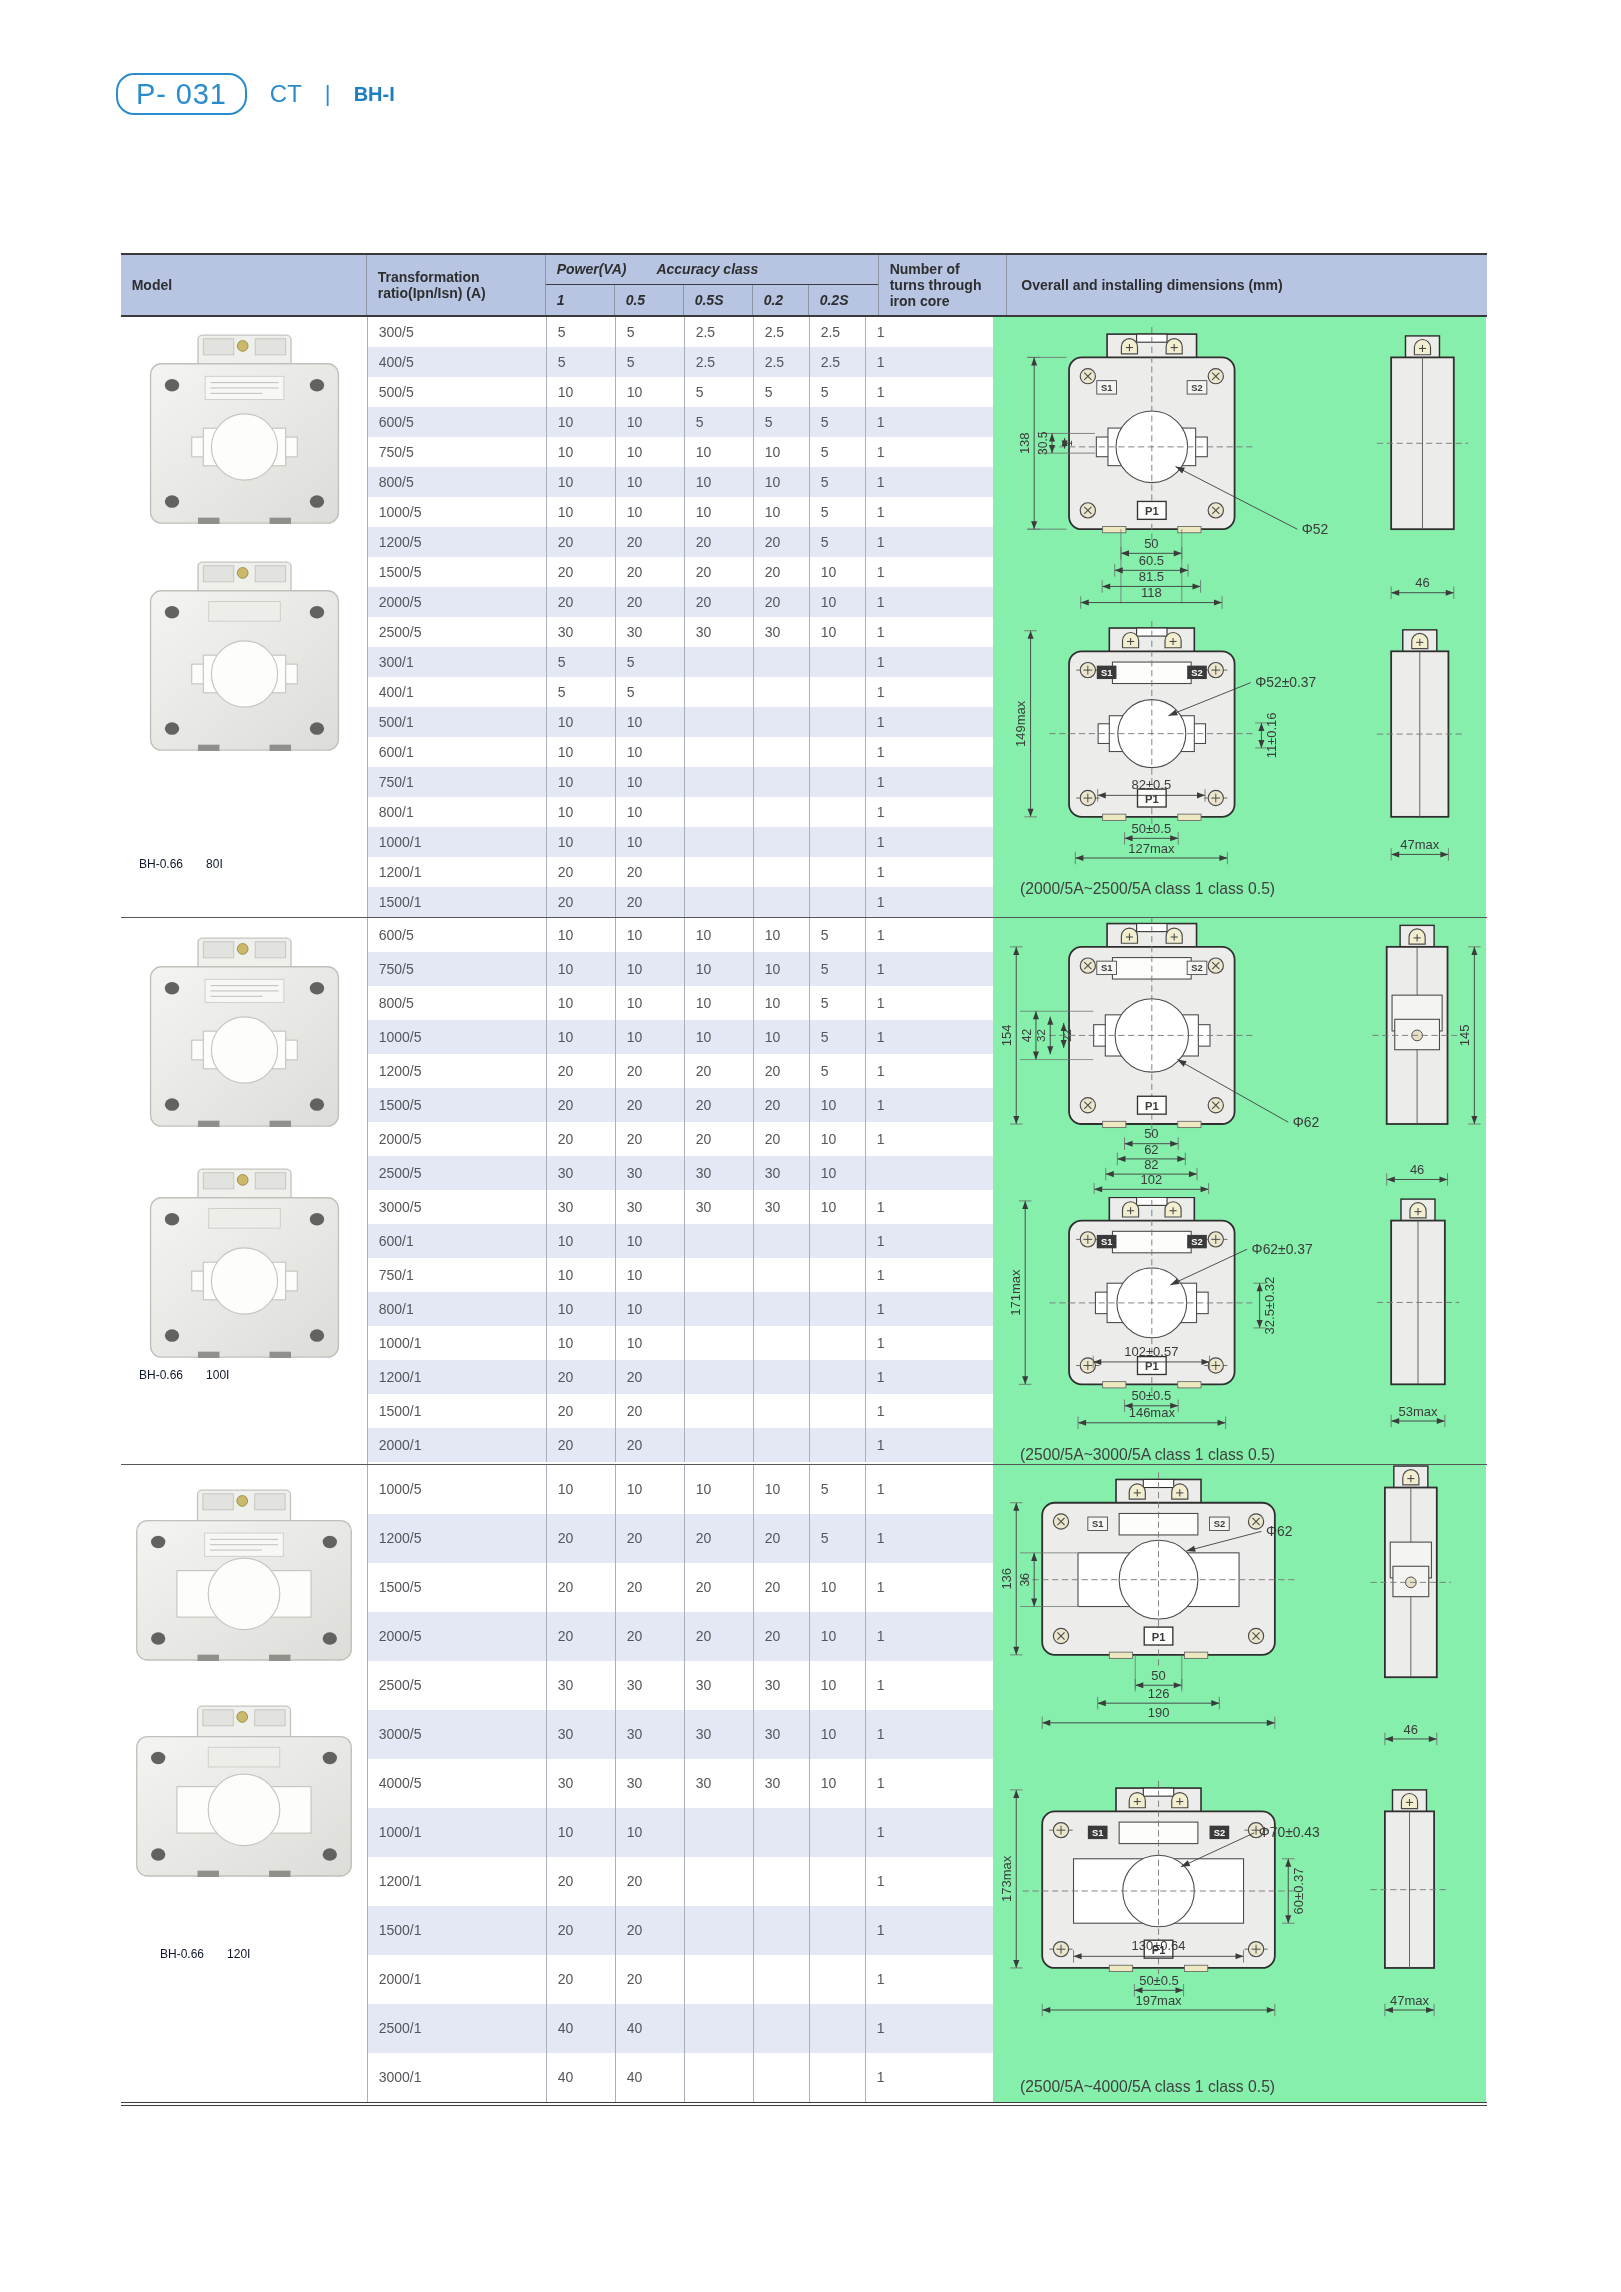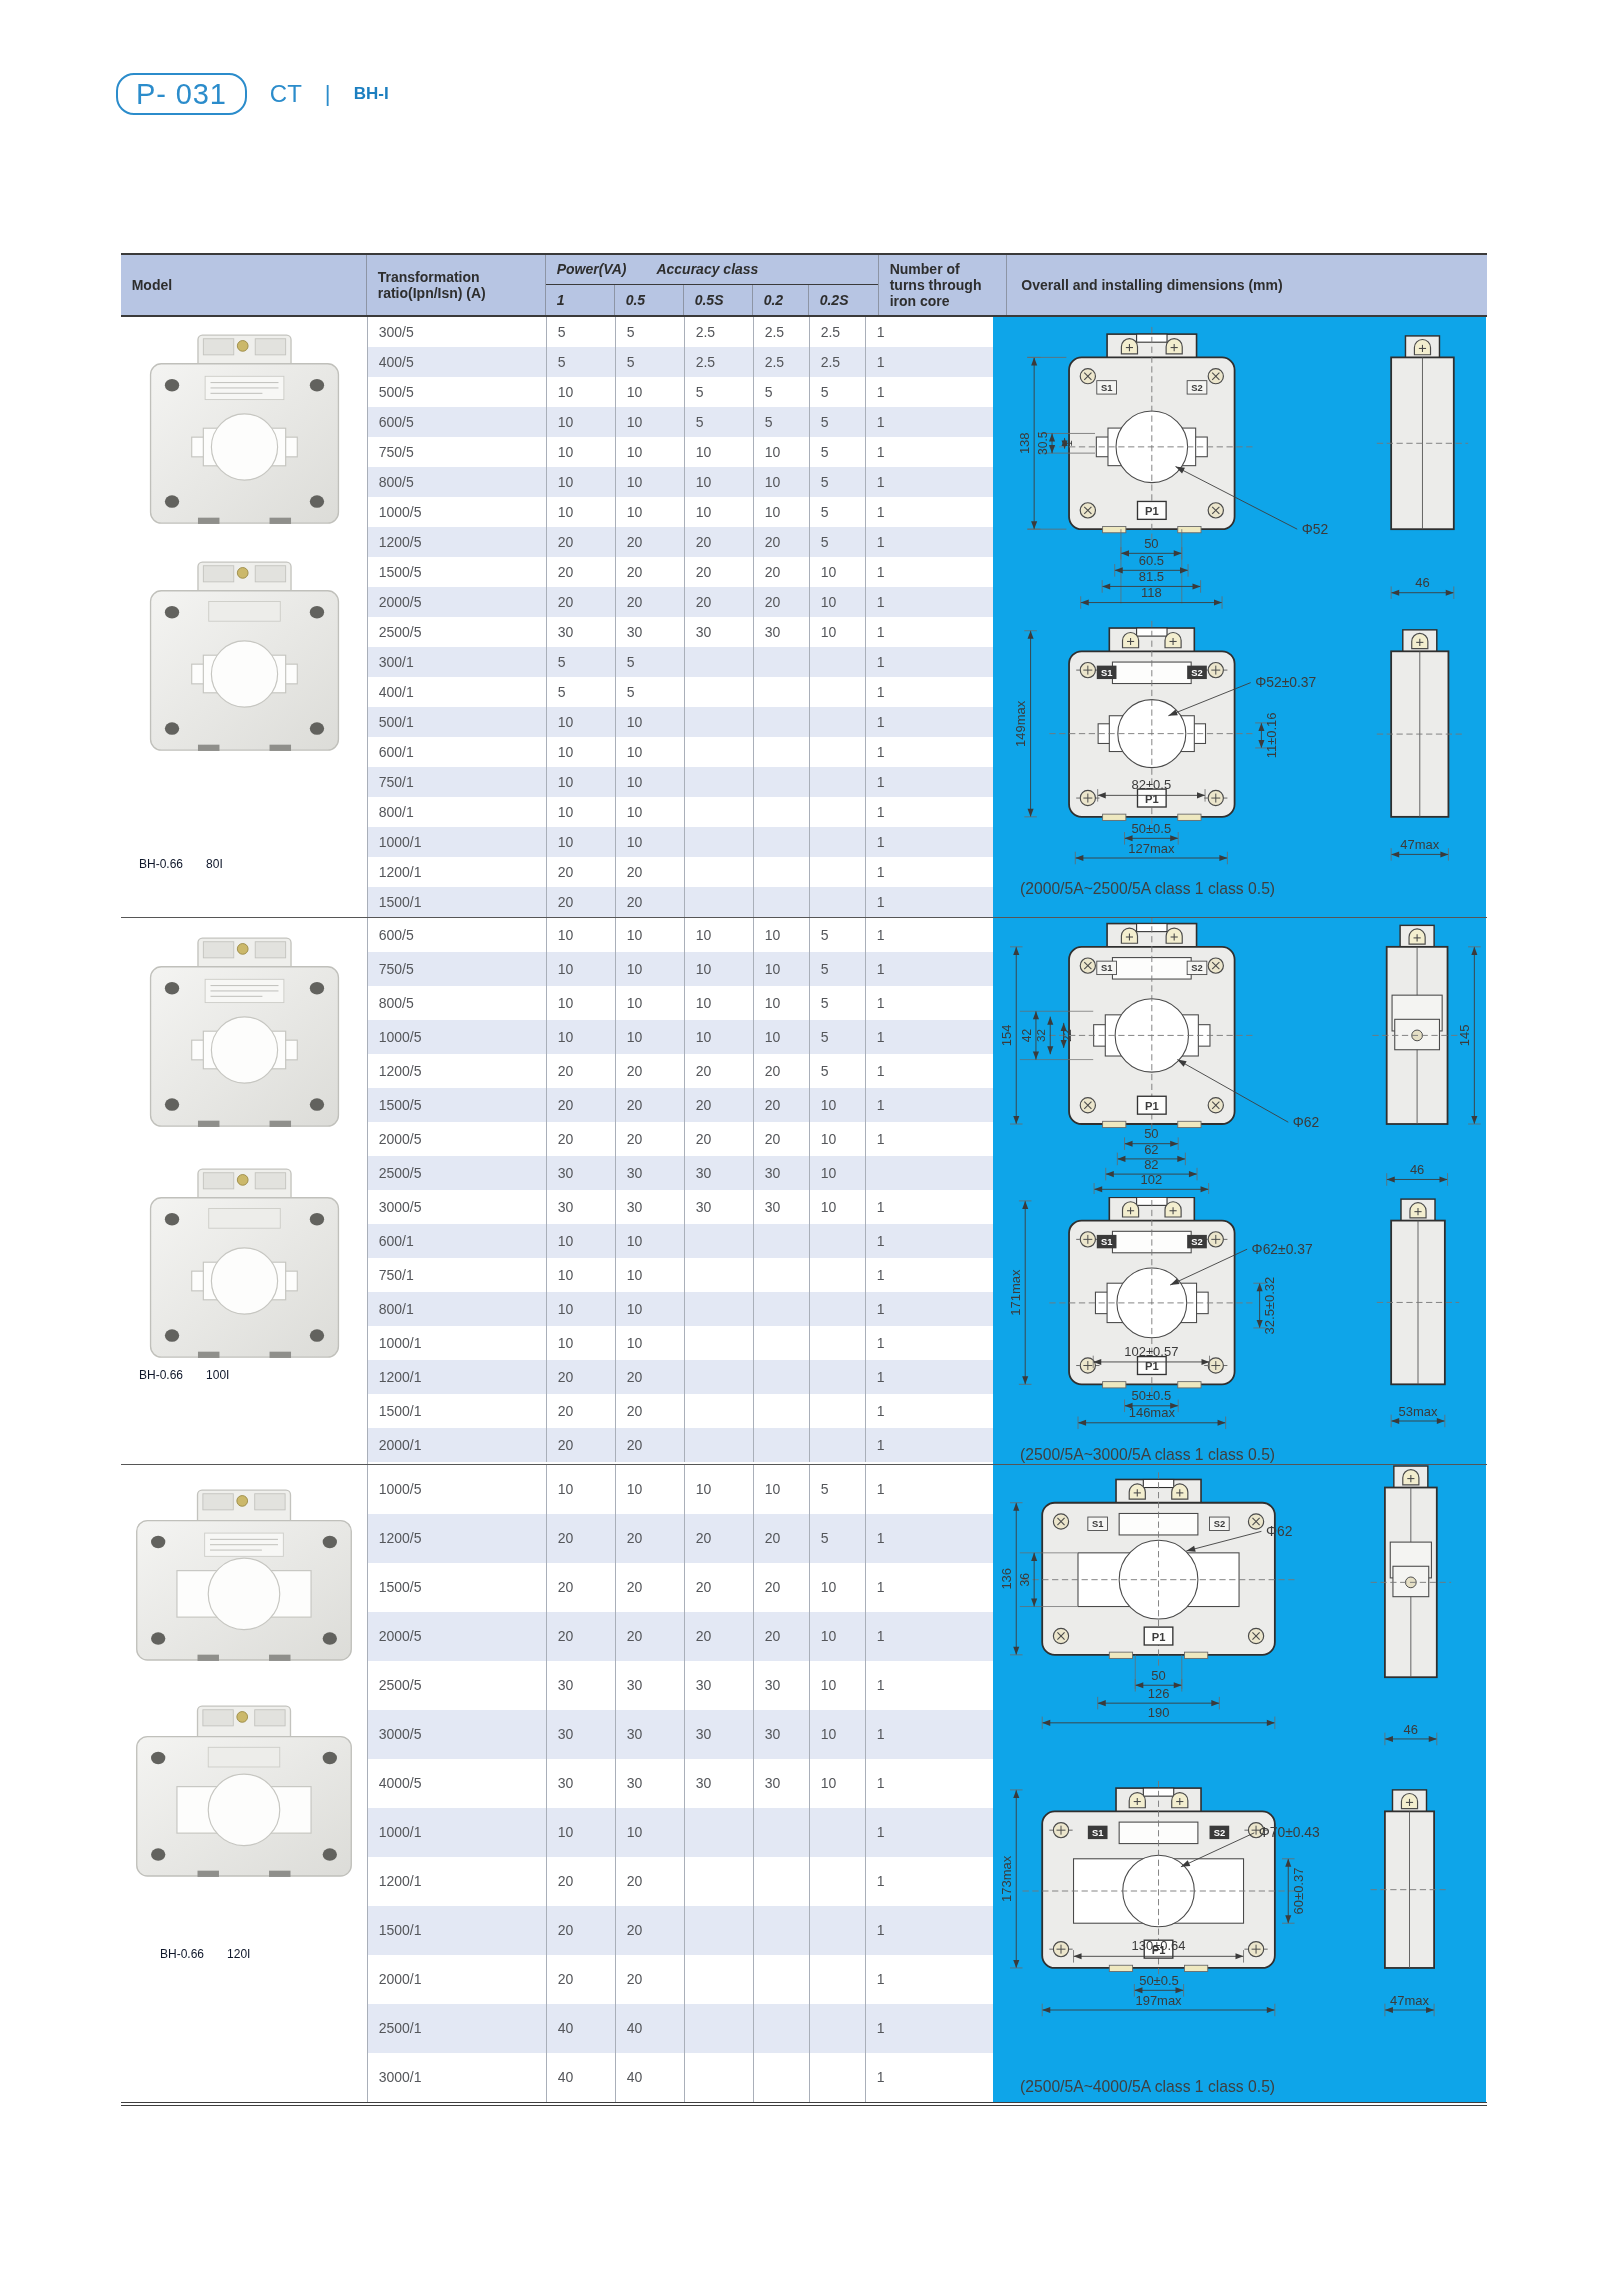--- a/index.html
+++ b/index.html
@@ -5,21 +5,21 @@
   html,body{margin:0;padding:0;background:#fff;}
   .page{position:relative;width:1621px;height:2293px;background:#ffffff;
         font-family:"Liberation Sans",sans-serif;overflow:hidden;}
 
   
   .header-bar{position:absolute;left:116px;top:73px;display:flex;align-items:center;gap:23px;}
   .code-pill{border:2.2px solid #2b8ccb;border-radius:18px;padding:2.7px 18px;color:#2b8ccb;
              font-size:29px;letter-spacing:0.9px;}
   .cat-label{color:#2b8ccb;font-size:24px;}
   .cat-sep{color:#2b8ccb;font-size:22.4px;font-weight:400;}
-  .series-label{color:#1c7fc0;font-size:17px;font-weight:bold;}
+  .series-label{color:#1c7fc0;font-size:20px;font-weight:bold;}
 
   
   .ct-table{position:absolute;left:121px;top:253px;width:1366px;border-bottom:4.5px double #3d3d3d;}
   .thead{display:grid;grid-template-columns:246px 179px 333px 128px 479px;
          background:#b7c5e3;border-top:2.7px solid #3a3a3a;border-bottom:2.7px solid #3a3a3a;
          height:60px;font-size:14px;font-weight:bold;color:#2e2e2e;}
   .th{display:flex;flex-direction:column;justify-content:center;padding-left:10.7px;
       border-right:0.9px solid #8d95a5;line-height:1.15;}
   .th:last-child{border-right:none;padding-left:14.3px;}
   .th-power{padding:0;display:flex;flex-direction:column;justify-content:center;font-style:italic;}
@@ -27,21 +27,21 @@
              border-bottom:1.3px solid #3a3a3a;}
   .power-sub{display:grid;grid-template-columns:69px 69px 69px 56px 56px;height:30px;}
   .power-sub div{display:flex;align-items:center;padding-left:10.7px;border-right:0.9px solid #8d95a5;}
   .power-sub div:last-child{border-right:none;}
   .th-power{border-right:0.9px solid #8d95a5;}
 
   .section{display:flex;border-bottom:1.8px solid #565656;position:relative;}
   .section:last-child{border-bottom:none;}
   .model-col{width:246px;border-right:0.9px solid #a9afb9;position:relative;}
   .rows-col{width:625px;}
-  .dims-col{width:493px;position:relative;background:#0ea5e9;}
+  .dims-col{width:493px;position:relative;background:#86efac;}
 
   .row{display:grid;grid-template-columns:179px 69px 69px 69px 56px 56px 128px;}
   .row.alt{background:#e3e8f4;}
   .cell{border-right:0.9px solid #a9afb9;display:flex;align-items:center;padding-left:10.7px;
         font-size:14px;color:#54565a;}
   .s1 .row{height:30px;}
   .s2 .row{height:34px;}
   .s3 .row{height:49px;}
 
   .model-label{position:absolute;left:18px;font-size:12px;color:#0f172a;white-space:nowrap;}

